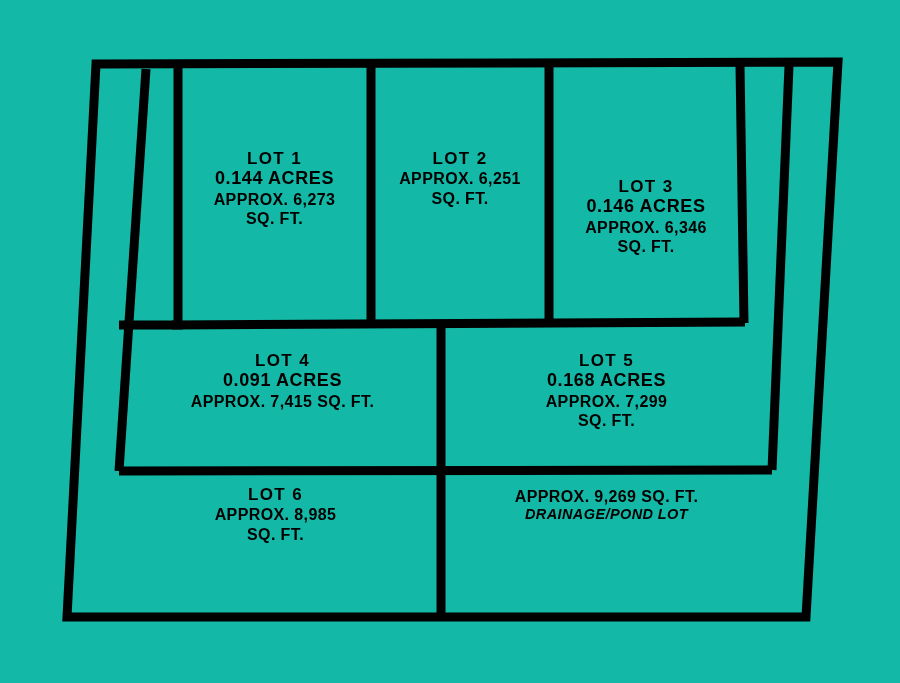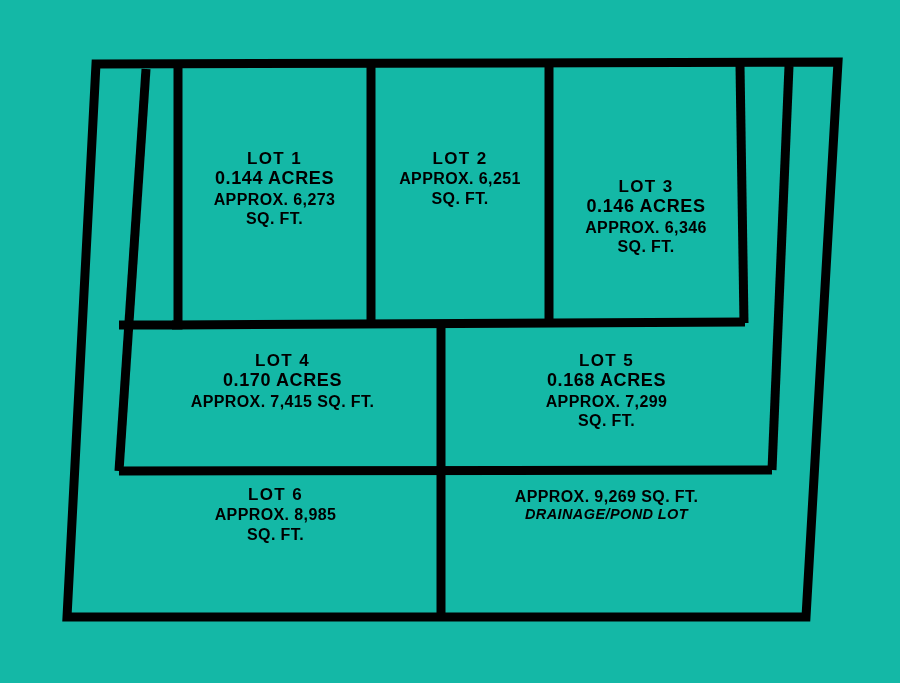--- a/index.html
+++ b/index.html
@@ -134,21 +134,21 @@
 
   <div class="lot-label" style="left:549px; top:150px; width:194px;margin-top:28px;">
     <div class="ln-title">LOT 3</div>
     <div class="ln-acres">0.146 ACRES</div>
     <div class="ln-sqft">APPROX. 6,346</div>
     <div class="ln-sqft">SQ. FT.</div>
   </div>
 
   <div class="lot-label" style="left:124px; top:352px; width:317px;">
     <div class="ln-title">LOT 4</div>
-    <div class="ln-acres">0.170 ACRES</div>
+    <div class="ln-acres">0.091 ACRES</div>
     <div class="ln-sqft">APPROX. 7,415 SQ. FT.</div>
   </div>
 
   <div class="lot-label" style="left:441px; top:352px; width:331px;">
     <div class="ln-title">LOT 5</div>
     <div class="ln-acres">0.168 ACRES</div>
     <div class="ln-sqft">APPROX. 7,299</div>
     <div class="ln-sqft">SQ. FT.</div>
   </div>
 

